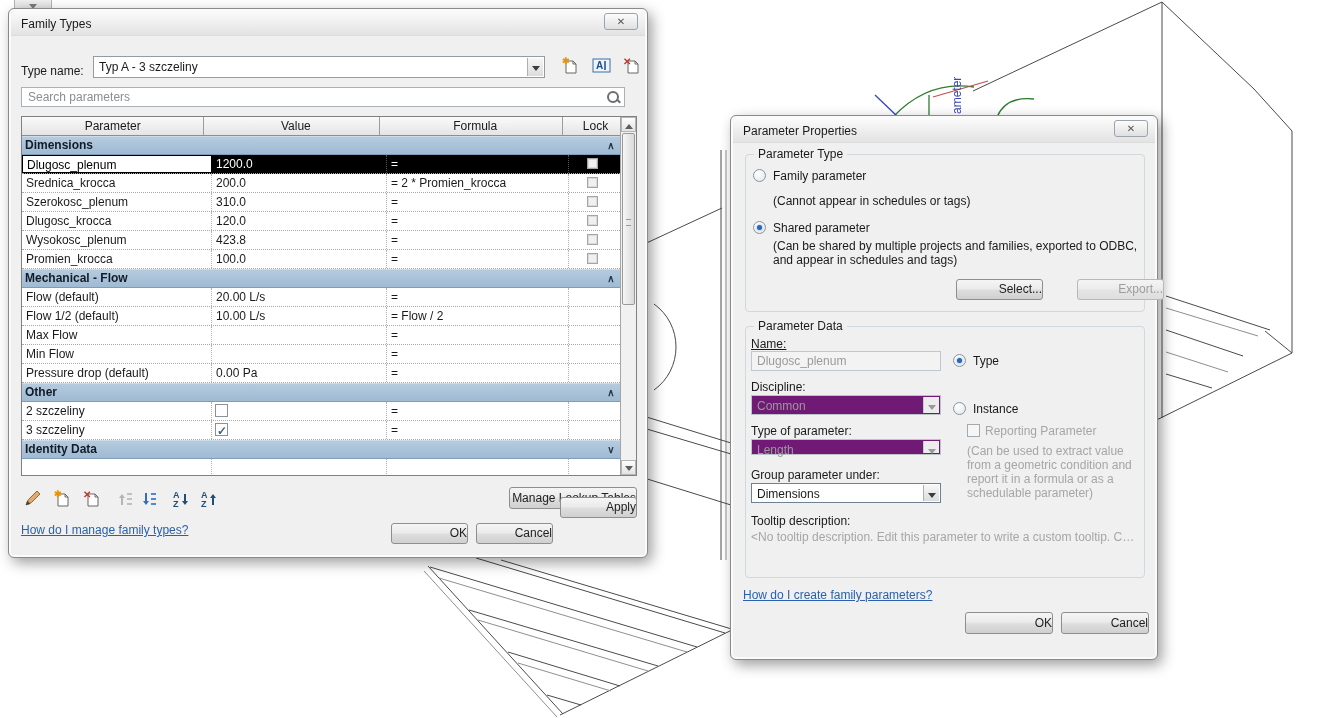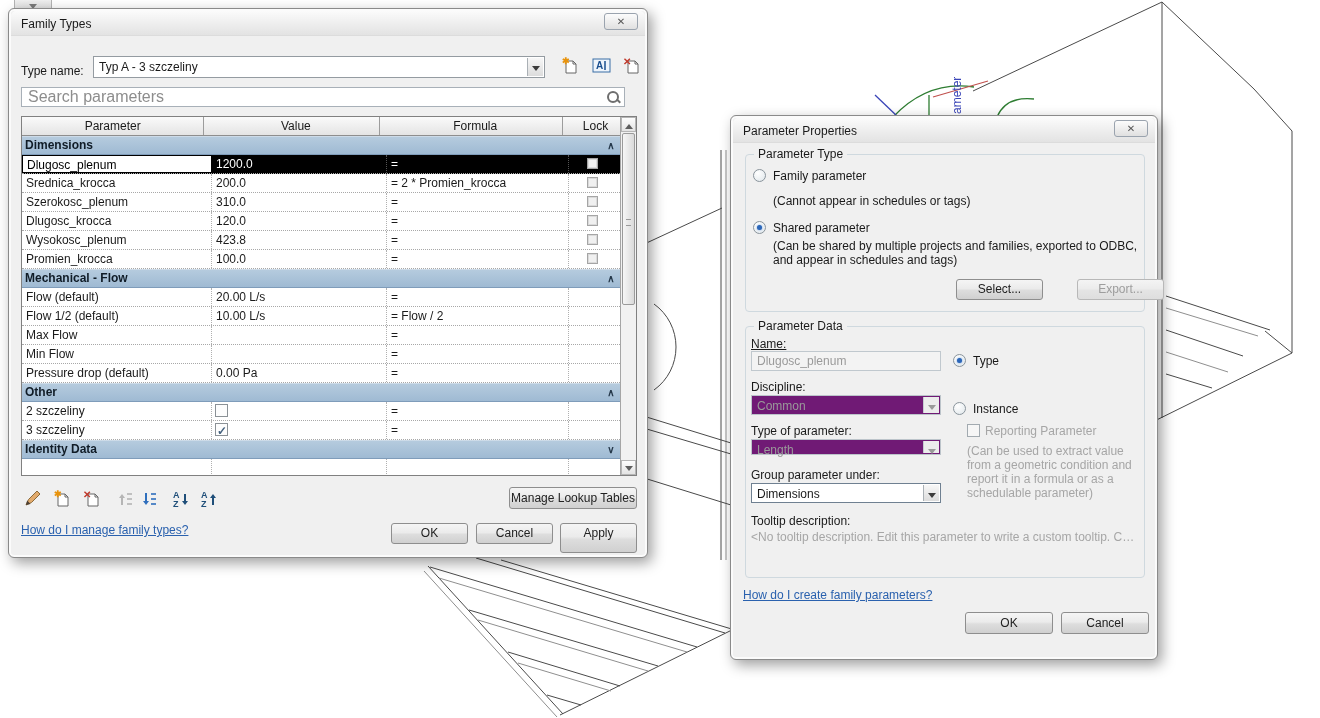--- a/index.html
+++ b/index.html
@@ -22,21 +22,21 @@
     box-shadow: inset 0 0 0 2px rgba(255,255,255,.7), 4px 5px 14px rgba(0,0,0,.38); }
   .tbar { position:absolute; left:2px; right:2px; top:2px; height:25px;
     background:linear-gradient(#fbfbfb,#ececec 60%,#e3e3e3); border-radius:5px 5px 0 0;
     border-bottom:1px solid #dcdcdc; }
   .tbar .ttl { position:absolute; left:10px; top:6px; font-size:12px; color:#1a1a1a; }
   .wclose { position:absolute; top:4px; right:9px; width:34px; height:17px;
     background:linear-gradient(#fcfcfc,#e0e0e0); border:1px solid #9aa3ae; border-radius:3px;
     text-align:center; line-height:15px; font-size:10px; color:#555; cursor:default; }
 
   .btn { position:absolute; background:linear-gradient(#f5f5f5,#ebebeb 45%,#dddddd 55%,#d0d0d0);
-    border:1px solid #8e8e8e; border-radius:3px; text-align:center; font-size:12px; color:#222; }
+    border:1px solid #8e8e8e; border-radius:3px; text-align:right; font-size:12px; color:#222; }
   .btn.dis { color:#9d9d9d; border-color:#b8b8b8;
     background:linear-gradient(#f4f4f4,#ececec 45%,#e4e4e4 55%,#dedede);margin-left:24px; }
 
   .link { position:absolute; color:#2a61ae; text-decoration:underline; font-size:12px; cursor:pointer; }
 
   .combo { position:absolute; background:#fff; border:1px solid #949ba1; }
   .combo .ctext { position:absolute; left:5px; top:0; right:18px; line-height:20px;
     white-space:nowrap; overflow:hidden; }
   .combo .cbtn { position:absolute; right:1px; top:1px; bottom:1px; width:16px;
     background:linear-gradient(#f7f7f7,#dcdcdc); border-left:1px solid #aab0b5; }
@@ -98,21 +98,21 @@
   .sb-up::after { content:""; position:absolute; left:3px; top:5px; border:4px solid transparent; border-bottom:5px solid #5e5e5e; margin-top:-3px; }
   .sb-dn::after { content:""; position:absolute; left:3px; top:5px; border:4px solid transparent; border-top:5px solid #5e5e5e; }
   .sb-thumb { position:absolute; left:1px; right:1px; top:16px; height:172px;
     background:linear-gradient(90deg,#f6f6f6,#dadada); border:1px solid #9a9a9a; border-radius:2px; }
   .sb-thumb::after { content:""; position:absolute; left:3px; right:3px; top:50%; height:5px;
     border-top:1px solid #9a9a9a; border-bottom:1px solid #9a9a9a; }
 
   .iconbtn { position:absolute; width:22px; height:22px; }
   .search-wrap { position:absolute; left:12px; top:78px; width:604px; height:20px; }
   .search-wrap input { width:100%; height:100%; border:1px solid #a8b0b8; padding:0 24px 0 6px;
-    font-family:"Liberation Sans",sans-serif; font-size:16px; color:#222; }
+    font-family:"Liberation Sans",sans-serif; font-size:12px; color:#222; }
   .search-wrap input::placeholder { color:#8d8d8d; }
   .mag { position:absolute; right:5px; top:3px; width:14px; height:14px; }
   .mag::before { content:""; position:absolute; left:1px; top:1px; width:8px; height:8px;
     border:2px solid #6e6e6e; border-radius:50%; }
   .mag::after { content:""; position:absolute; left:10px; top:10px; width:5px; height:2px;
     background:#6e6e6e; transform:rotate(45deg); }
 </style>
 </head>
 <body>
 
@@ -391,21 +391,21 @@
         <path d="M13 9 v7 h2 v-7 h2 l-3 -4 -3 4 z" fill="#1f4e79"></path>
       </svg>
     </span>
 
     <div class="btn" style="left:500px; top:478px; width:128px; height:22px; line-height:20px;">Manage Lookup Tables</div>
 
     <a class="link" style="left:12px; top:514px;">How do I manage family types?</a>
 
     <div class="btn" style="left:382px; top:514px; width:77px; height:21px; line-height:19px;">OK</div>
     <div class="btn" style="left:467px; top:514px; width:77px; height:21px; line-height:19px;">Cancel</div>
-    <div class="btn" style="left:551px; top:514px; width:77px; height:30px; line-height:19px;">Apply</div>
+    <div class="btn" style="left:551px; top:488px; width:77px; height:21px; line-height:19px;">Apply</div>
   </div>
 
   <div class="dialog" id="pp-dialog" style="left:730px; top:115px; width:428px; height:545px; z-index:20;">
     <div class="tbar">
       <span class="ttl">Parameter Properties</span>
     </div>
     <div class="wclose">✕</div>
 
     <div class="group" style="left:14px; top:38px; width:400px; height:158px;">
       <span class="group-label">Parameter Type</span>

